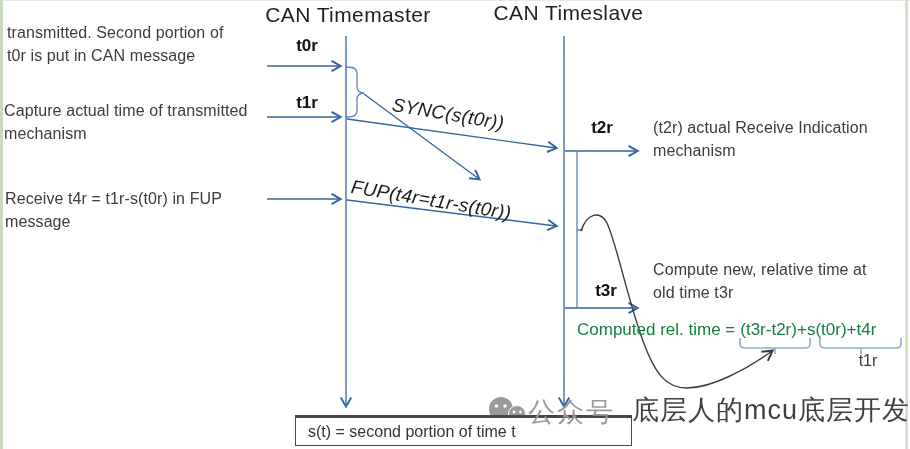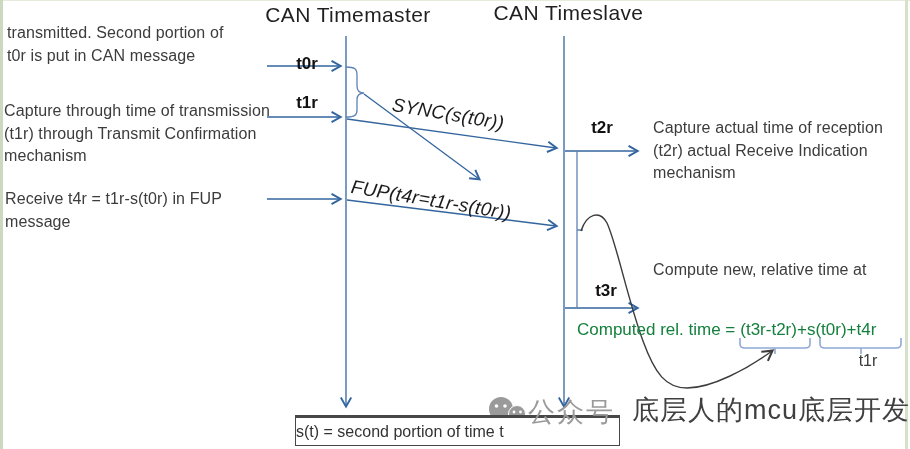--- a/index.html
+++ b/index.html
@@ -15,21 +15,21 @@
   .note span{display:block;}
   .tlabel{position:absolute;font-size:17px;font-weight:bold;color:#111;text-align:center;width:54px;}
   .msg{position:absolute;font-size:19px;font-style:italic;color:#1c1c1c;transform-origin:left top;
        transform:rotate(9.5deg);letter-spacing:.3px;white-space:nowrap;}
   .formula{position:absolute;left:577px;top:320px;font-size:17px;color:#15803d;white-space:nowrap;}
   .formula .pfx{margin-right:5px;}
   .sublabel{position:absolute;left:838px;top:352px;width:60px;text-align:center;
             font-size:16px;color:#3a3a3a;}
   .legend{position:absolute;left:295px;top:415px;width:323px;height:27px;background:#fff;
           border:1px solid #474747;border-top-width:3px;display:flex;align-items:center;
-          padding-left:0;font-size:16px;color:#333;}
+          padding-left:12px;font-size:16px;color:#333;}
   .wm-badge{position:absolute;left:528px;top:394px;font-size:27px;color:#9a9a9a;letter-spacing:2px;}
   .wm-name{position:absolute;left:632px;top:392px;font-size:27px;color:#404040;letter-spacing:1px;white-space:nowrap;}
 </style>
 </head>
 <body>
 
 <div id="stage">
 
   <div class="edge top"></div>
   <div class="edge" style="left:0"></div>
@@ -83,39 +83,38 @@
   </svg>
 
   <div class="hdr" style="left:258px;top:3px;width:180px">CAN Timemaster</div>
   <div class="hdr" style="left:486px;top:1px;width:165px">CAN Timeslave</div>
 
   <div class="note" style="left:7px;top:22px">
     <span>transmitted. Second portion of</span>
     <span>t0r is put in CAN message</span>
   </div>
   <div class="note" style="left:4px;top:100px">
-    <span>Capture through time of transmission</span>
-    <span>(t1r) through Transmit Confirmation</span>
+    <span>Capture actual time of transmitted</span>
     <span>mechanism</span>
   </div>
   <div class="note" style="left:5px;top:188px">
     <span>Receive t4r = t1r-s(t0r) in FUP</span>
     <span>message</span>
   </div>
 
   <div class="note" style="left:653px;top:117px">
-    <span>Capture actual time of reception</span>
     <span>(t2r) actual Receive Indication</span>
     <span>mechanism</span>
   </div>
   <div class="note" style="left:653px;top:259px">
     <span>Compute new, relative time at</span>
+    <span>old time t3r</span>
   </div>
 
-  <div class="tlabel" style="left:280px;top:54px">t0r</div>
+  <div class="tlabel" style="left:280px;top:36px">t0r</div>
   <div class="tlabel" style="left:280px;top:93px">t1r</div>
   <div class="tlabel" style="left:575px;top:118px">t2r</div>
   <div class="tlabel" style="left:579px;top:281px">t3r</div>
 
   <div class="msg" style="left:394px;top:94px">SYNC(s(t0r))</div>
   <div class="msg" style="left:353px;top:176px">FUP(t4r=t1r-s(t0r))</div>
 
   <div class="formula"><span class="pfx">Computed rel. time =</span><span>(t3r-t2r)</span><span>+</span><span>s(t0r)+t4r</span></div>
   <div class="sublabel">t1r</div>
 

